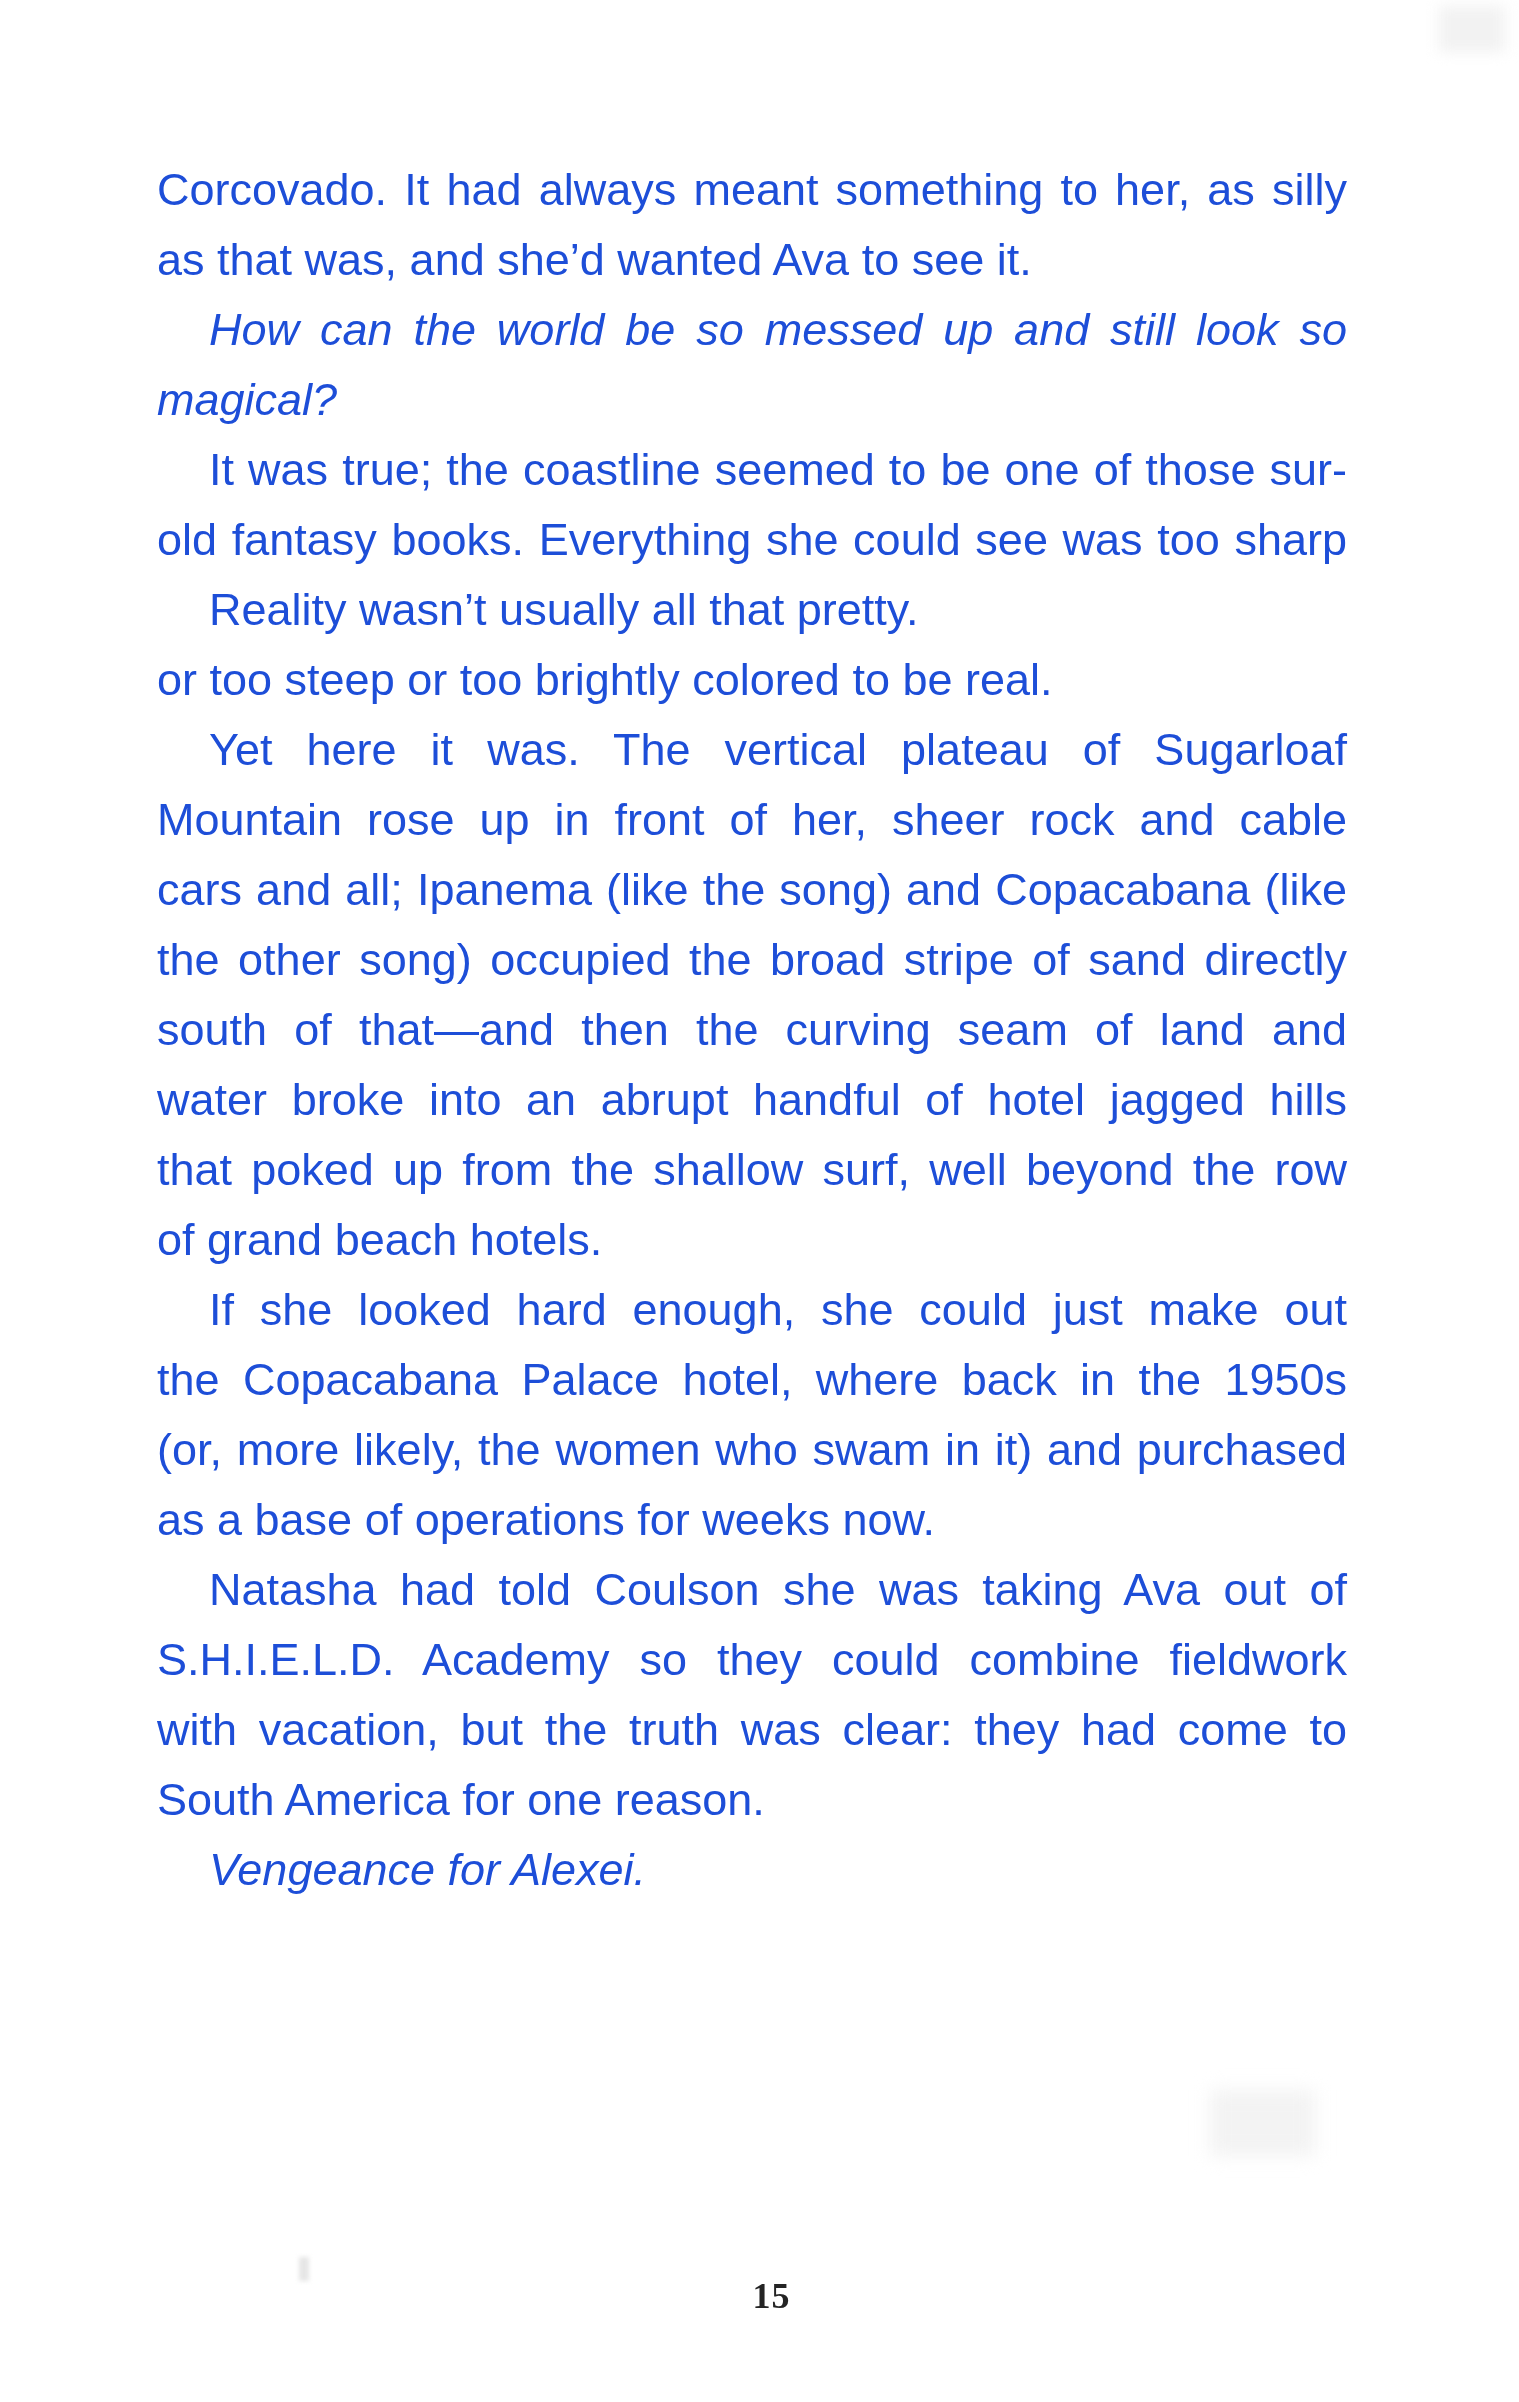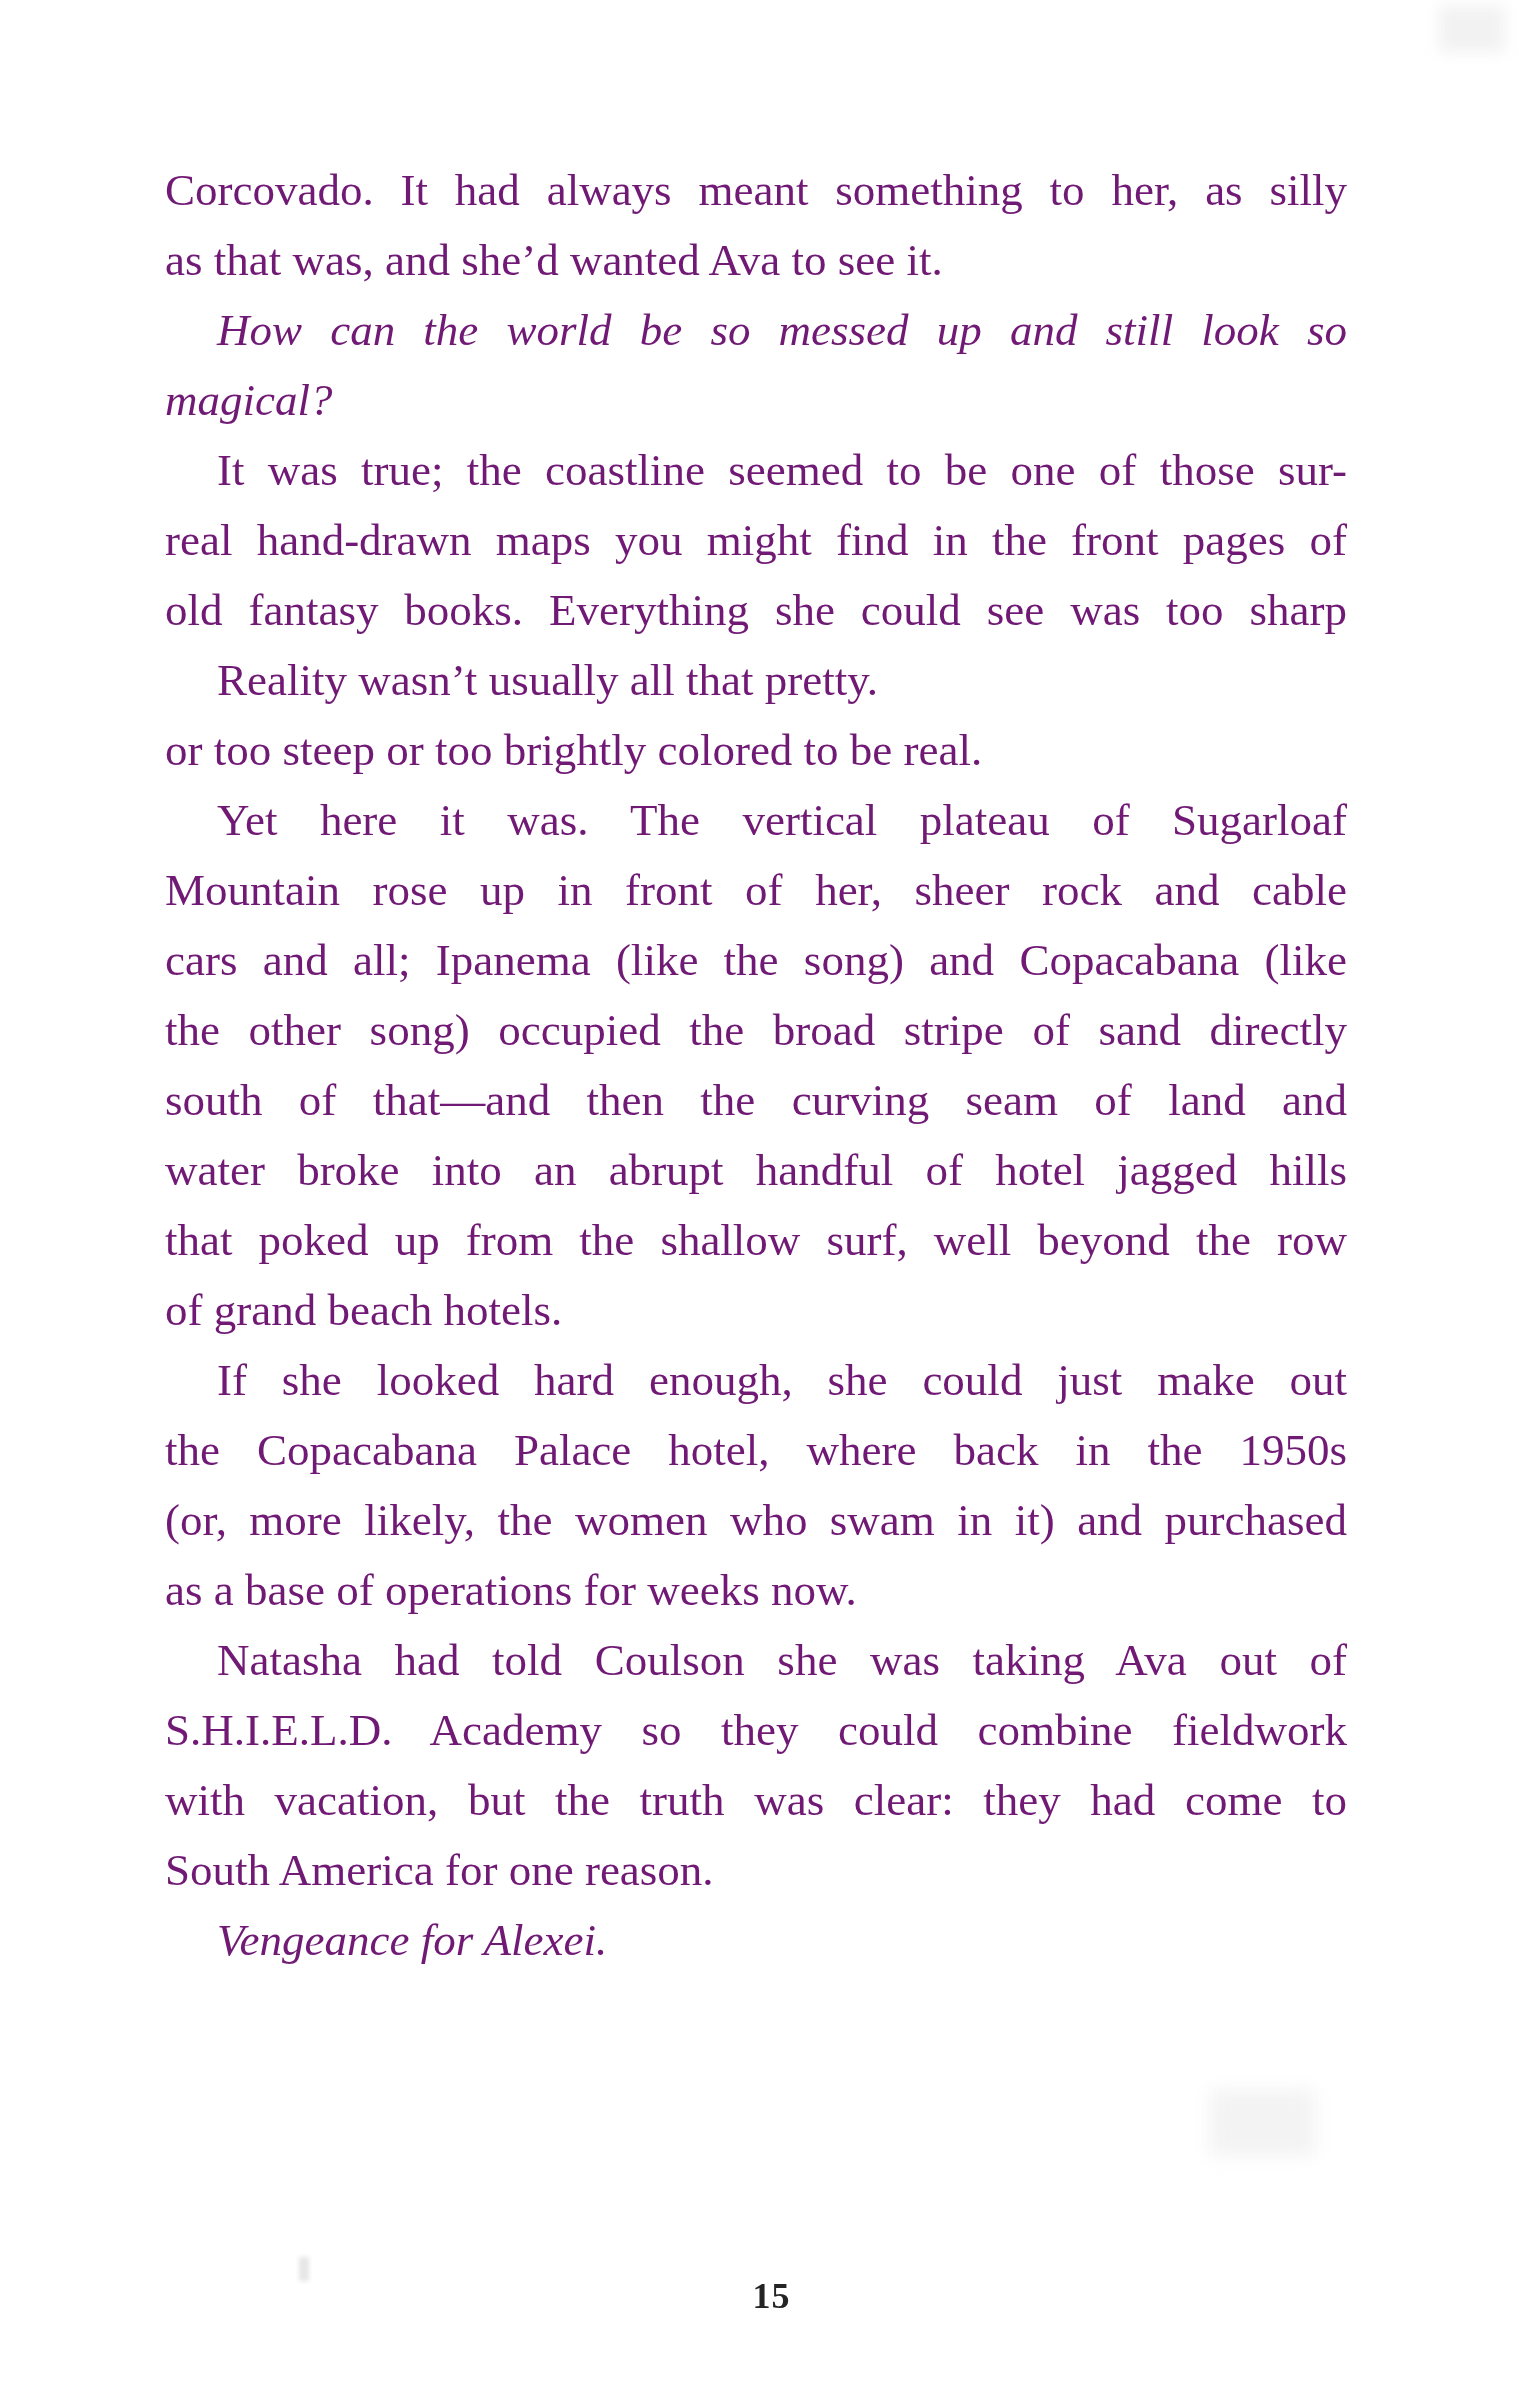--- a/index.html
+++ b/index.html
@@ -9,30 +9,29 @@
     background:#ffffff;
     overflow:hidden;
     box-sizing:border-box;
   }
   .text-block{
     position:absolute;
     left:157px;top:155px;
     width:1190px;
   }
   .line{
-    font-family:Liberation Serif, serif;
+    font-family:Liberation Sans, sans-serif;
     font-size:45px;
     line-height:70px;
     height:70px;
-    color:#701a75;
+    color:#1d4ed8;
     text-align:justify;
     text-align-last:justify;
     text-justify:inter-word;
     overflow:visible;
-    margin-left:8px;
   }
   .line.last{
     text-align:right;
     text-align-last:left;
   }
   .line.indent{
     padding-left:52px;
   }
   .line.italic{
     font-style:italic;
@@ -57,21 +56,20 @@
 </head>
 <body>
 
 <div class="page">
   <main class="text-block" id="text-block">
       <div class="line">Corcovado. It had always meant something to her, as silly</div>
       <div class="line last">as that was, and she’d wanted Ava to see it.</div>
       <div class="line indent italic">How can the world be so messed up and still look so</div>
       <div class="line italic last">magical?</div>
       <div class="line indent">It was true; the coastline seemed to be one of those sur-</div>
-      <div class="line">real hand-drawn maps you might find in the front pages of</div>
       <div class="line">old fantasy books. Everything she could see was too sharp</div>
       <div class="line indent last">Reality wasn’t usually all that pretty.</div>
       <div class="line last">or too steep or too brightly colored to be real.</div>
       <div class="line indent">Yet here it was. The vertical plateau of Sugarloaf</div>
       <div class="line">Mountain rose up in front of her, sheer rock and cable</div>
       <div class="line">cars and all; Ipanema (like the song) and Copacabana (like</div>
       <div class="line">the other song) occupied the broad stripe of sand directly</div>
       <div class="line">south of that—and then the curving seam of land and</div>
       <div class="line">water broke into an abrupt handful of hotel jagged hills</div>
       <div class="line">that poked up from the shallow surf, well beyond the row</div>

